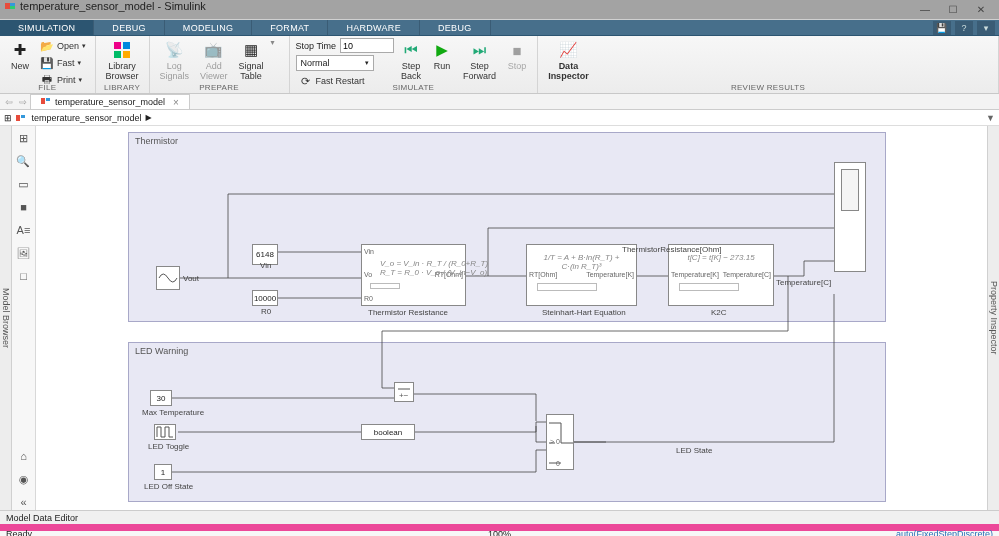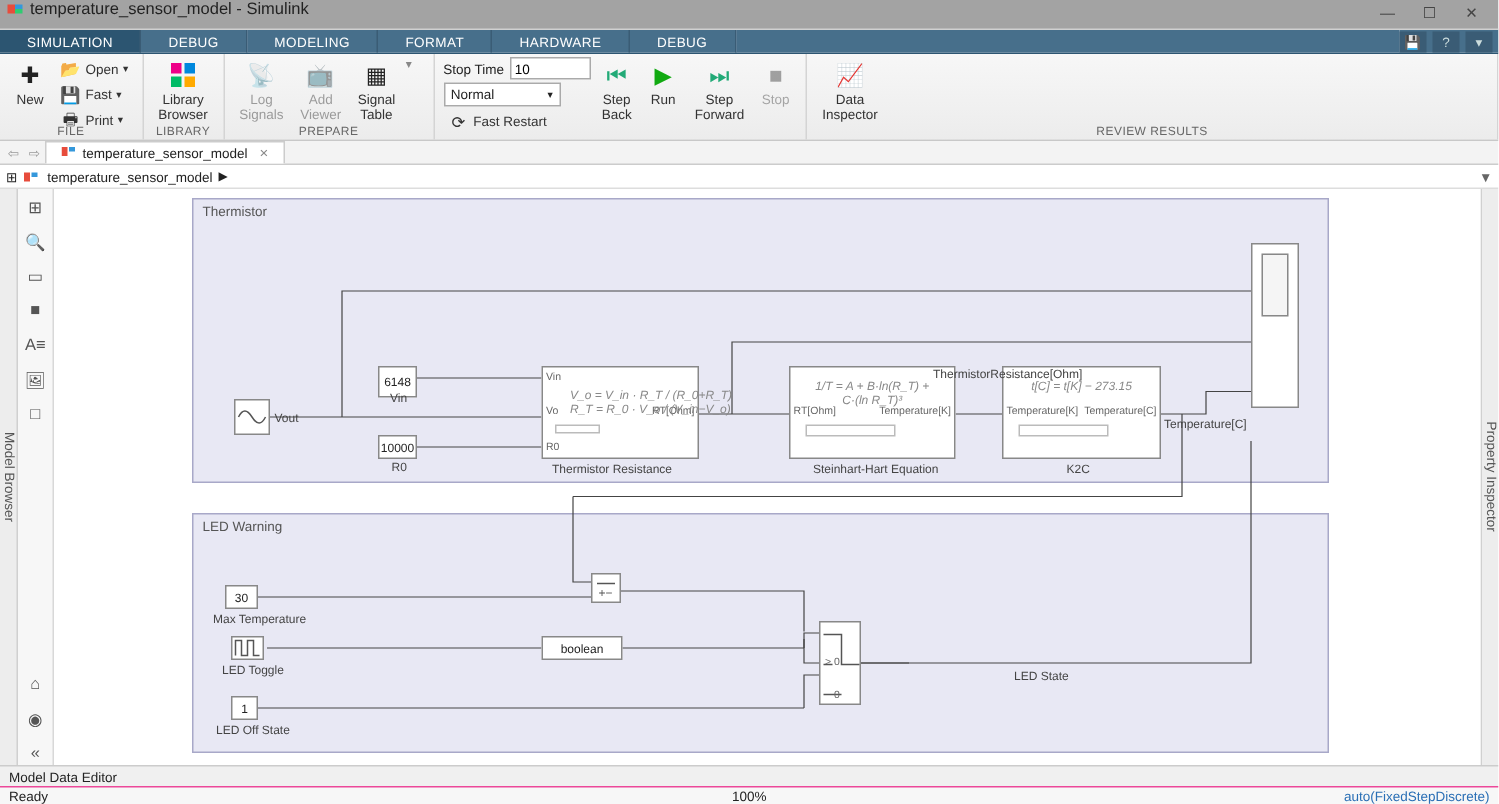--- a/index.html
+++ b/index.html
@@ -44,21 +44,21 @@
 .canvas { flex:1; position:relative; background:#fff; overflow:hidden; }
 .area { position:absolute; background:#e8e8f4; border:1px solid #a8a8c8; }
 .area .alabel { position:absolute; top:3px; left:6px; font-size:9px; color:#555; }
 .block { position:absolute; background:#fff; border:1px solid #888; font-size:8px; }
 .block.small { display:flex; align-items:center; justify-content:center; }
 .blabel { position:absolute; font-size:8px; color:#444; white-space:nowrap; }
 .port { position:absolute; font-size:7px; color:#666; }
 svg.wires { position:absolute; top:0; left:0; width:100%; height:100%; pointer-events:none; }
 svg.wires line, svg.wires polyline { stroke:#444; stroke-width:0.8; fill:none; }
 .mde { position:absolute; left:0; right:0; bottom:12px; height:14px; background:#f0f0f0; border-top:1px solid #ccc; font-size:9px; padding:0 6px; display:flex; align-items:center; }
-.status { position:absolute; left:0; right:0; bottom:0; height:12px; background:#f7f7f7; border-top:1px solid #ec4899; font-size:9px; display:flex; align-items:center; padding:0 6px; }
+.status { position:absolute; left:0; right:0; bottom:0; height:12px; background:#f7f7f7; border-top:7px solid #ec4899; font-size:9px; display:flex; align-items:center; padding:0 6px; }
 .status .zoom { position:absolute; left:50%; transform:translateX(-50%); }
 .status .mode { margin-left:auto; color:#2a6fb5; }
 .formula { font-size:8px; font-style:italic; color:#888; text-align:center; }
 .subblock { border:1px solid #bbb; background:#fff; position:absolute; }
 </style>
 </head>
 <body>
 
 <div class="titlebar">
   <span class="logo">
@@ -188,27 +188,28 @@
       <div class="vbtn">
           <span class="icon" style="color:#2a7;">⏭</span>
           <span class="txt" style="white-space:pre;">Step
 Forward</span>
         </div>
       <div class="vbtn" style="opacity:0.4;">
           <span class="icon">■</span>
           <span class="txt">Stop</span>
         </div>
     </div>
+    <div class="label">SIMULATE</div>
   </div>
 
   <div class="ribgroup" style="flex:1;">
     <div class="ribitems">
       <div class="vbtn">
           <span class="icon">📈</span>
-          <span class="txt" style="white-space:pre;">Data
+          <span class="txt" style="white-space:pre;font-weight:bold;">Data
 Inspector</span>
         </div>
     </div>
     <div class="label">REVIEW RESULTS</div>
   </div>
 </div>
 
 <div class="filetabs">
   <div class="arrow">⇦</div>
   <div class="arrow">⇨</div>

